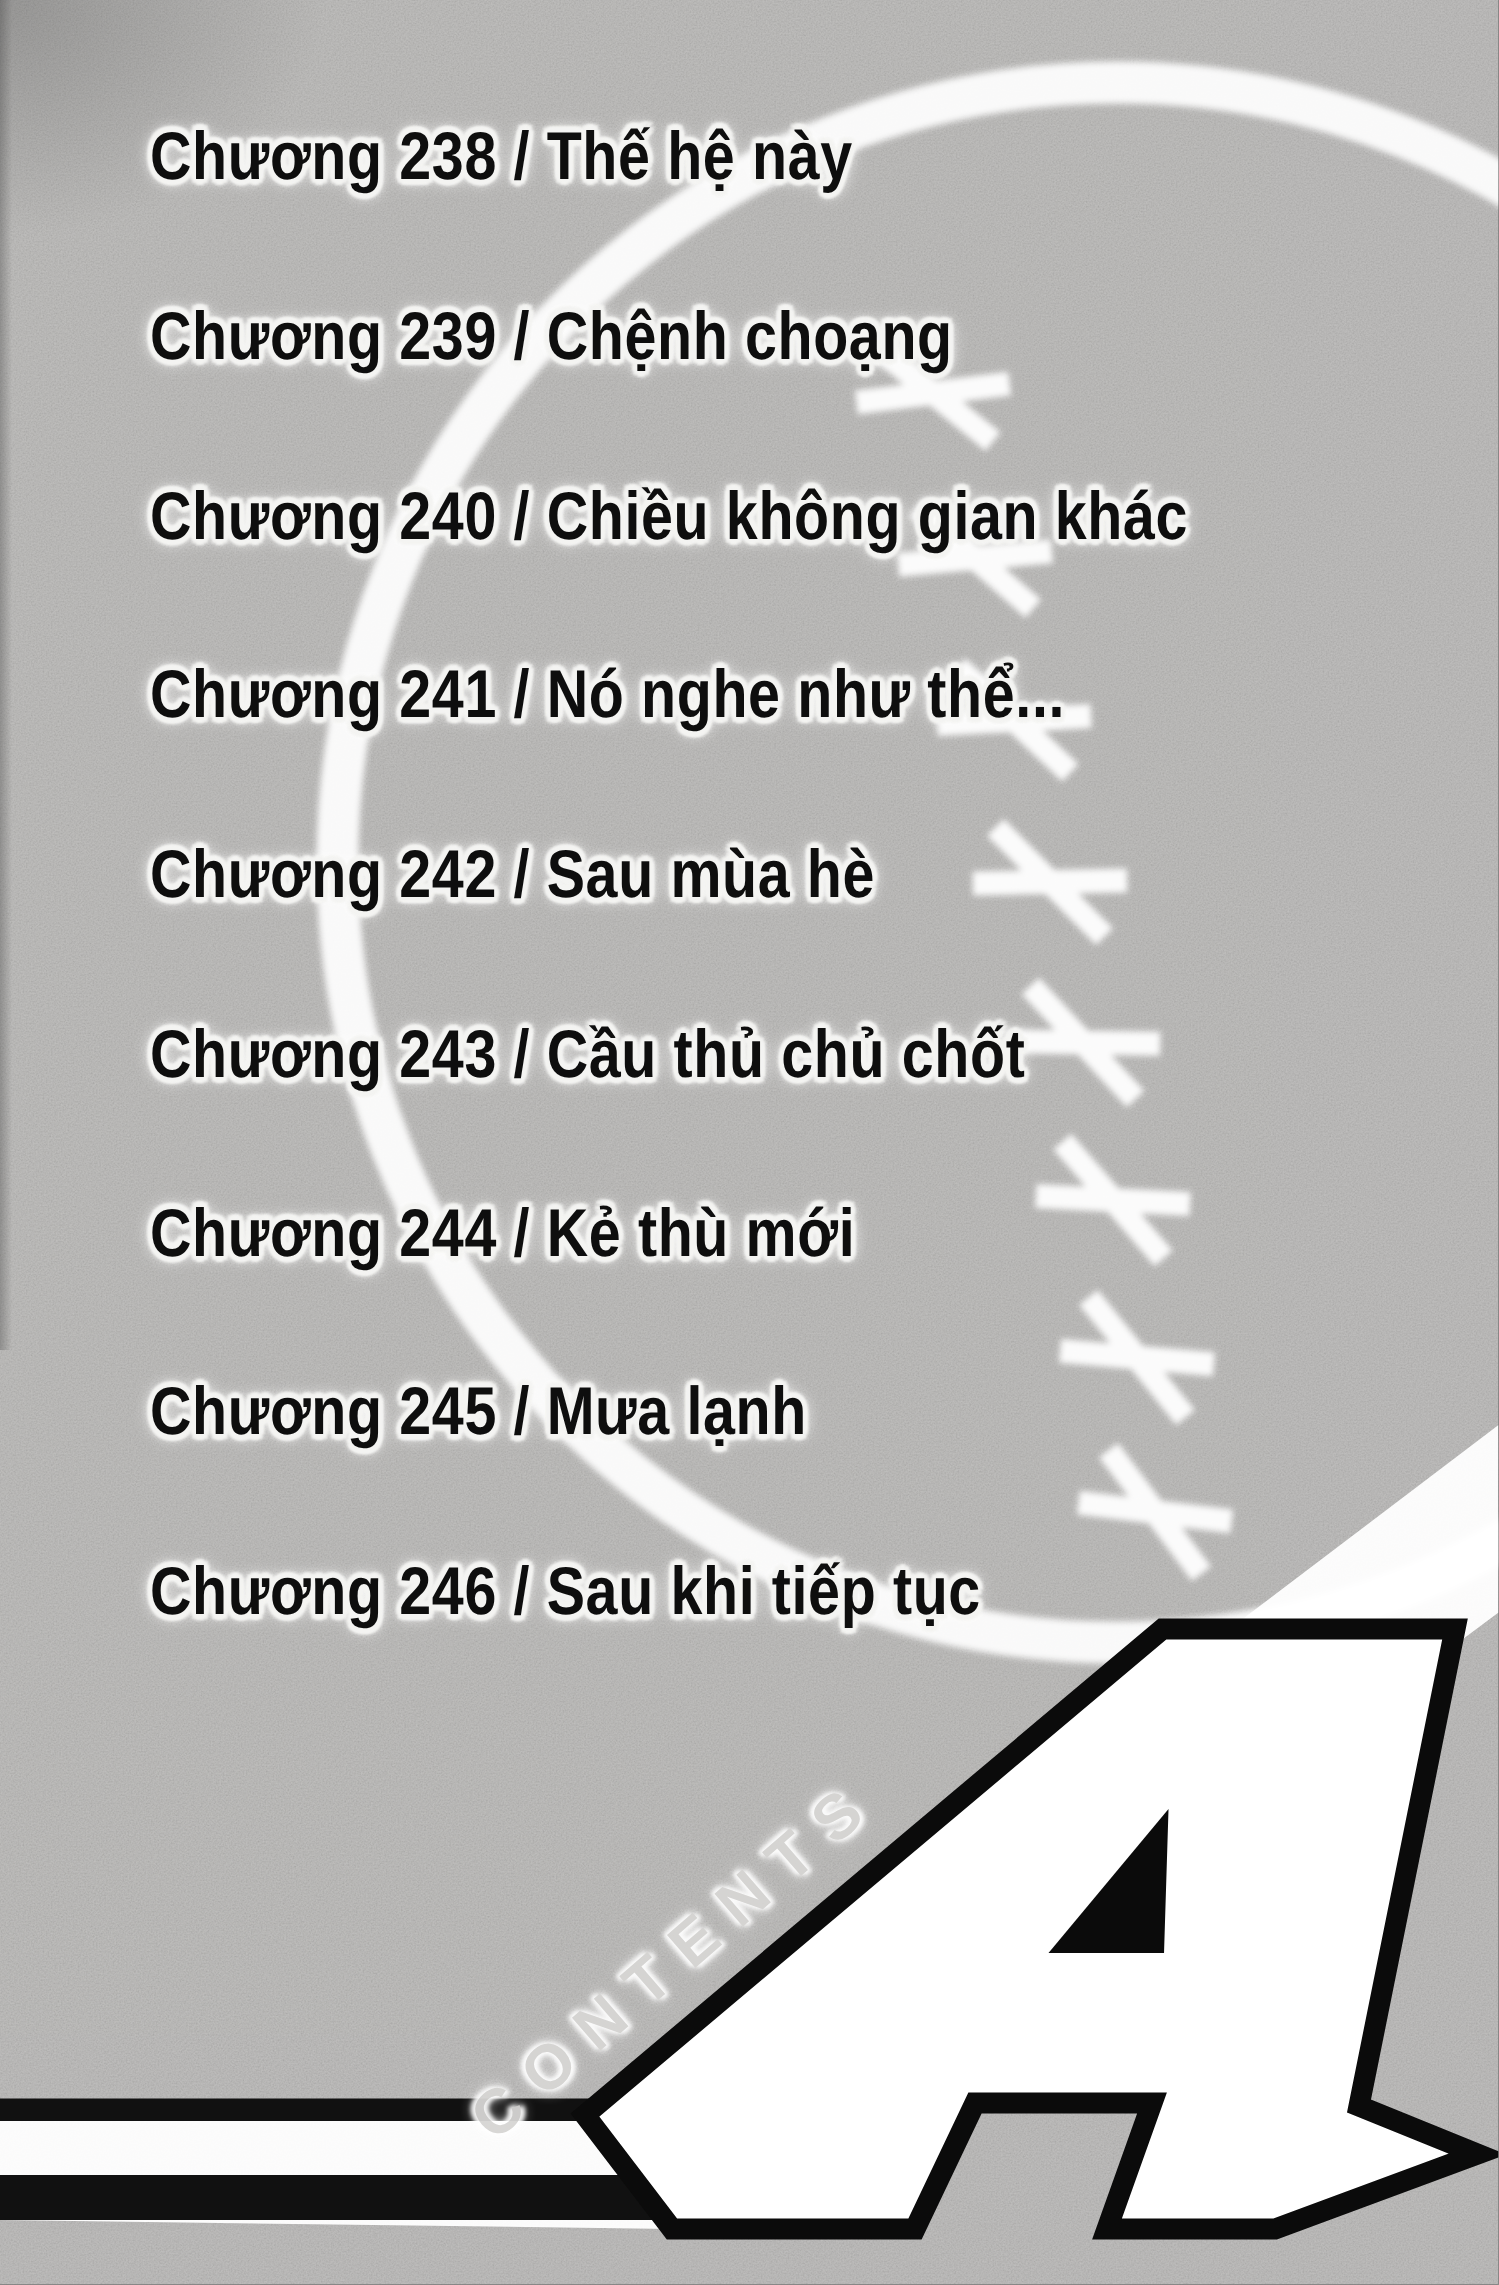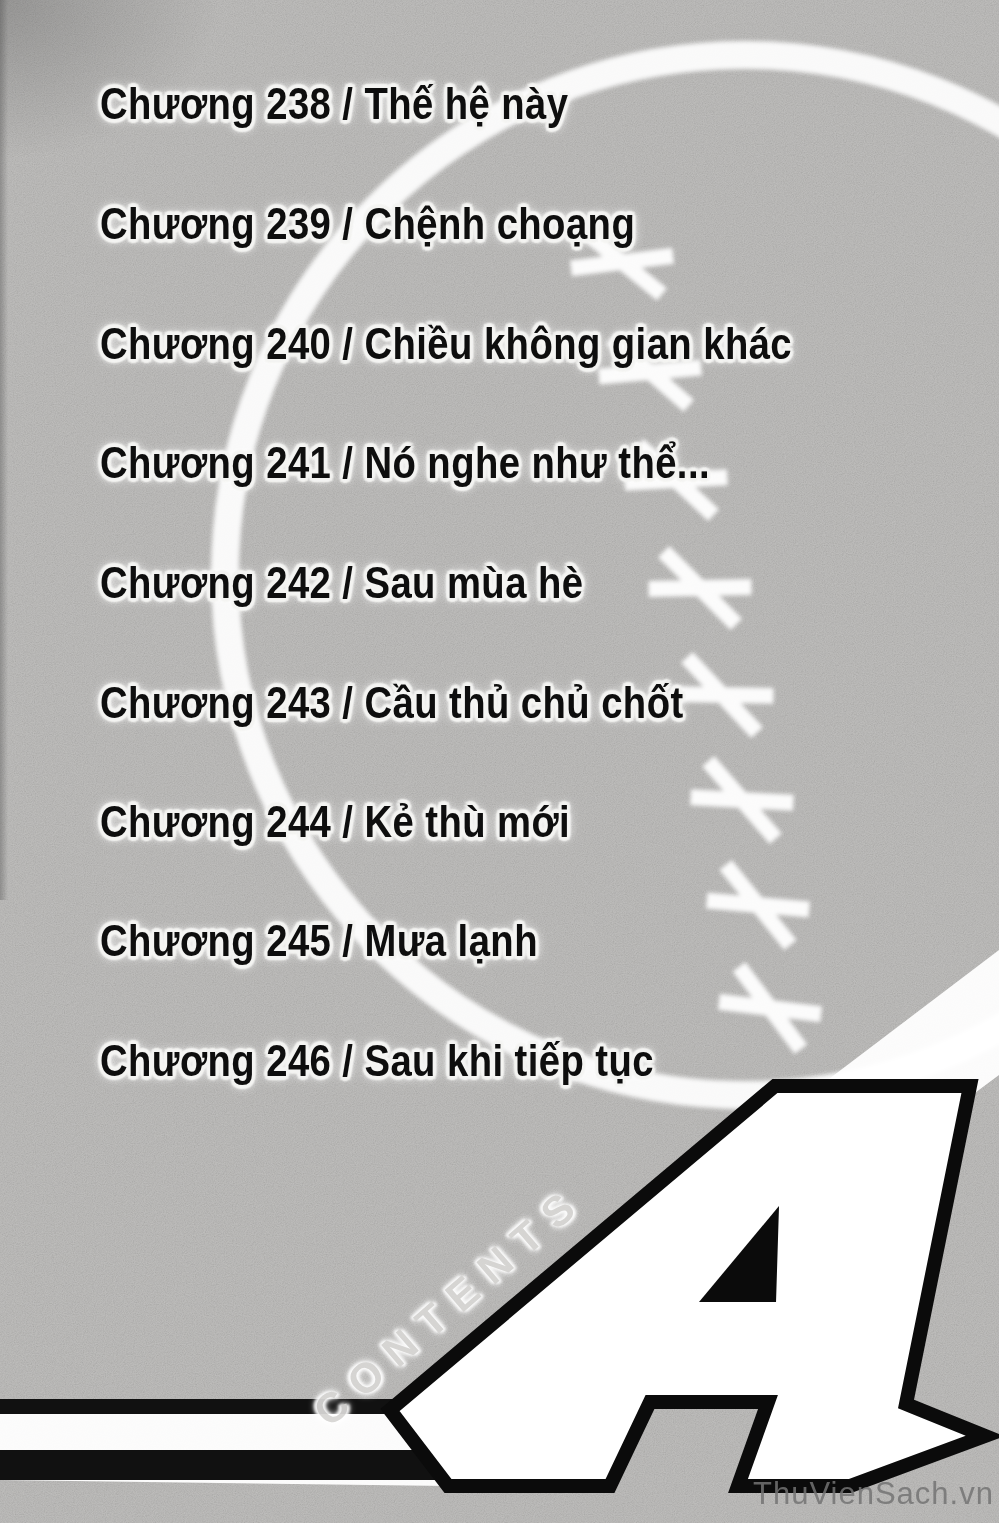--- a/index.html
+++ b/index.html
@@ -140,15 +140,14 @@
   <div class="chapter" style="top:78px">Chương 238 / Thế hệ này</div>
   <div class="chapter" style="top:198px">Chương 239 / Chệnh choạng</div>
   <div class="chapter" style="top:318px">Chương 240 / Chiều không gian khác</div>
   <div class="chapter" style="top:437px">Chương 241 / Nó nghe như thể...</div>
   <div class="chapter" style="top:557px">Chương 242 / Sau mùa hè</div>
   <div class="chapter" style="top:677px">Chương 243 / Cầu thủ chủ chốt</div>
   <div class="chapter" style="top:796px">Chương 244 / Kẻ thù mới</div>
   <div class="chapter" style="top:915px">Chương 245 / Mưa lạnh</div>
   <div class="chapter" style="top:1035px">Chương 246 / Sau khi tiếp tục</div>
 
-  <div id="watermark">ThuVienSach.vn</div>
 
 </div>
 
 </body></html>

